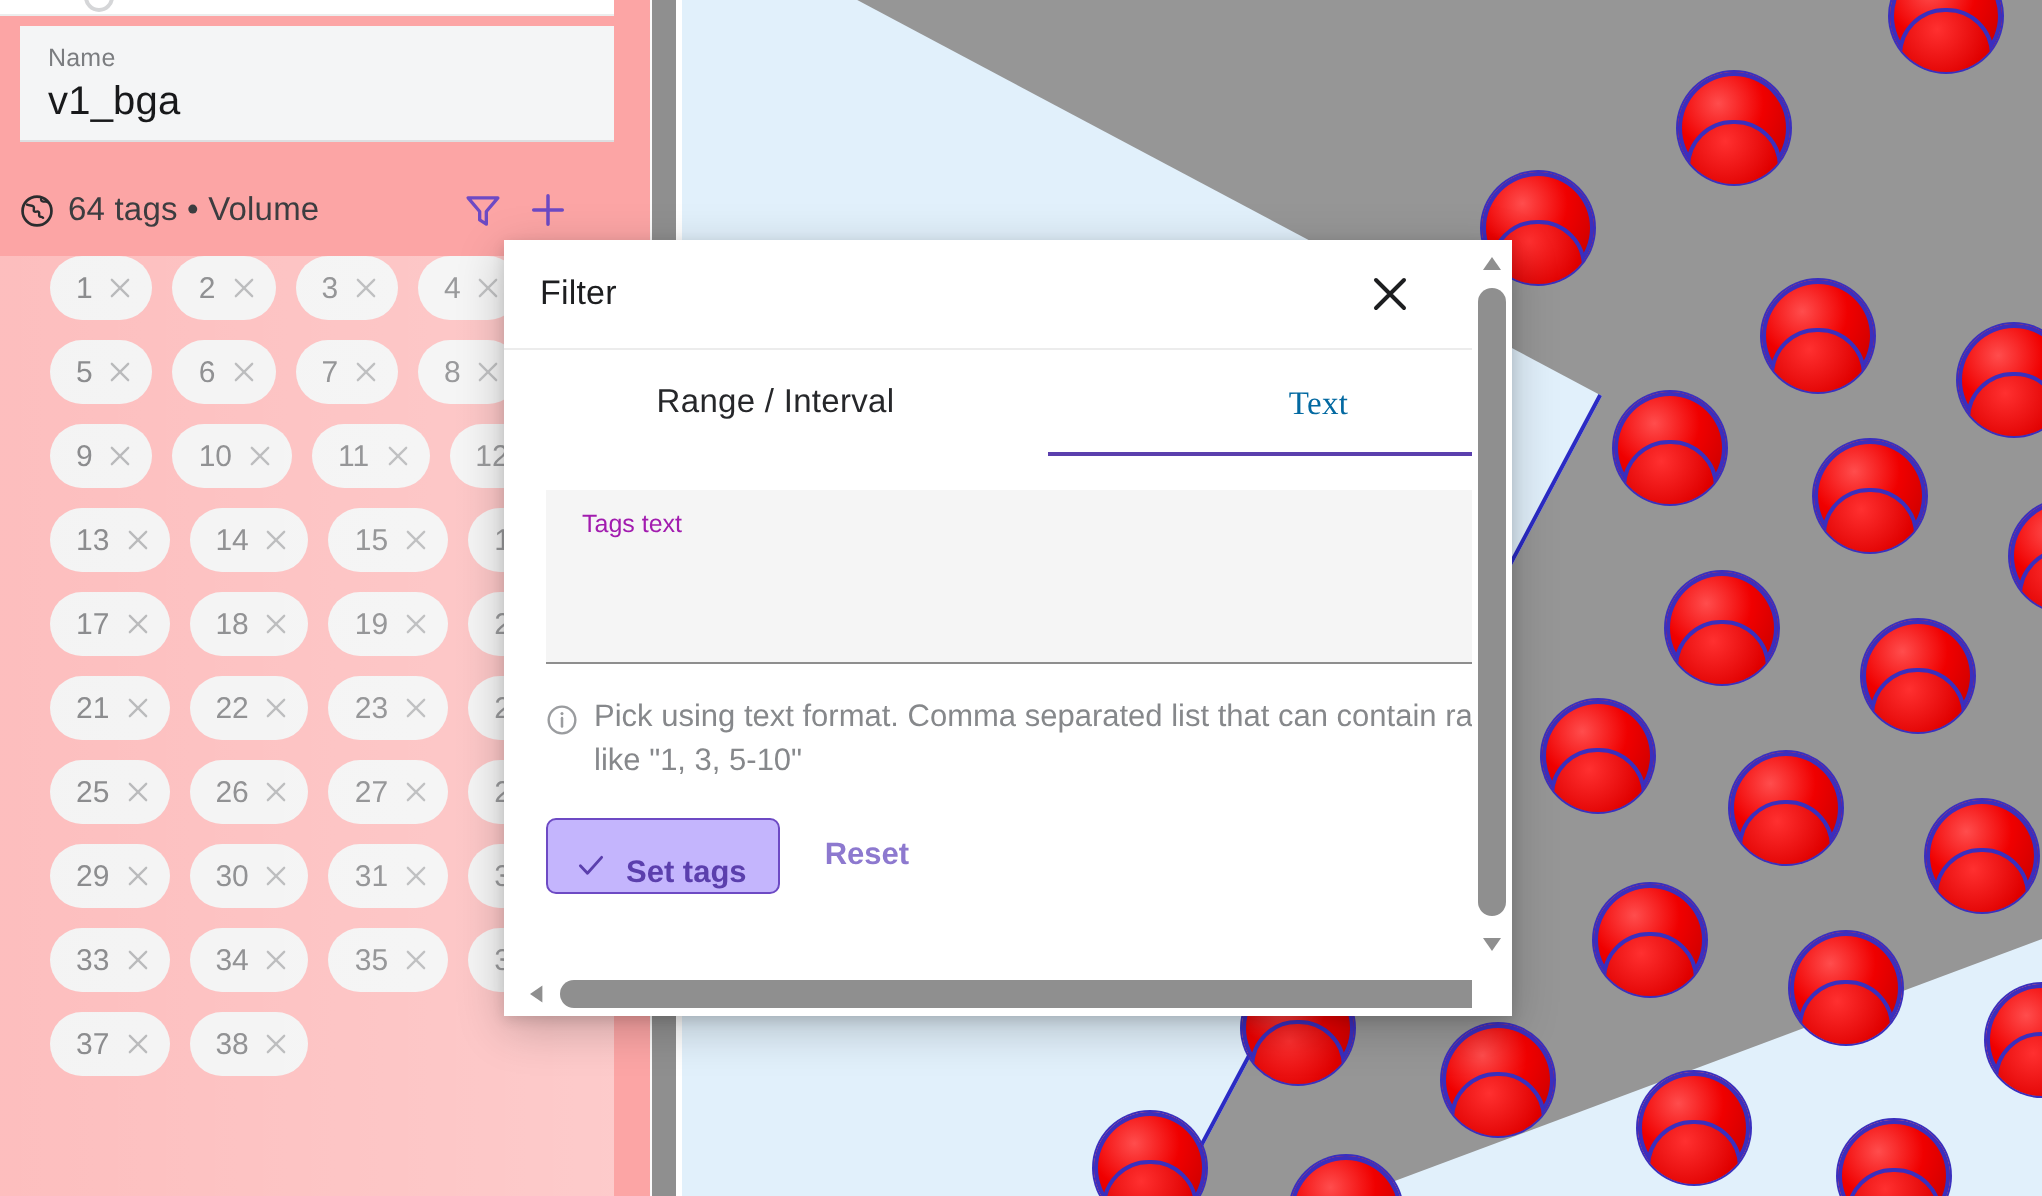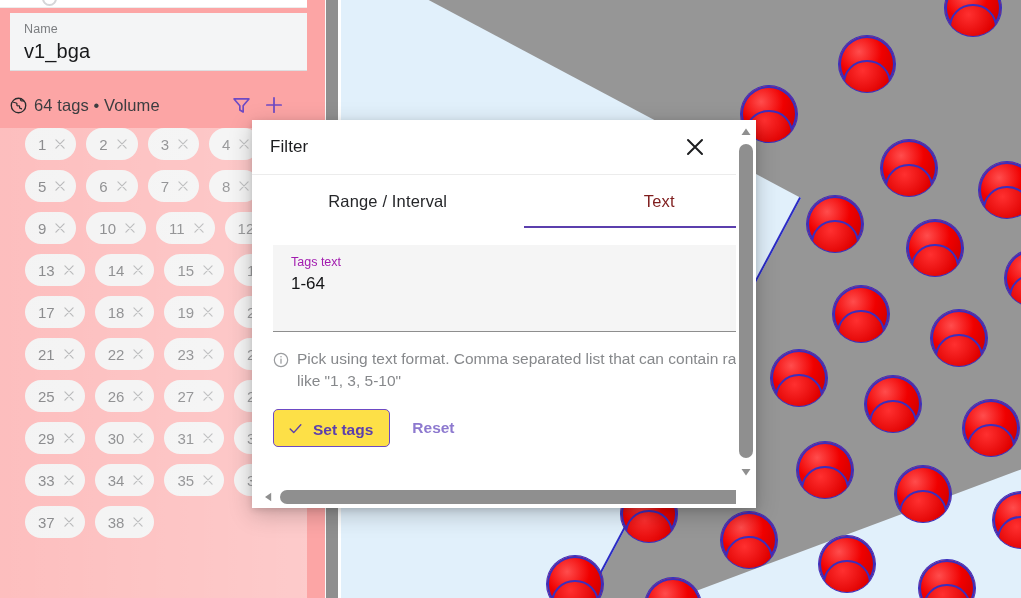--- a/index.html
+++ b/index.html
@@ -167,21 +167,21 @@
     height: 53px;
   }
   .tab {
     flex: 1 1 50%;
     display: flex; align-items: center; justify-content: center;
     font-size: 16.5px; letter-spacing: .15px;
     cursor: pointer;
     position: relative;
   }
   .tab.inactive { color: #26272a; }
-  .tab.active { color: #7f1d1d; }
+  .tab.active { color: #0369a1; font-family: Liberation Serif, serif; }
   .tab.active::after {
     content:"";
     position: absolute; left: 0; right: 0; bottom: 0;
     height: 2px; background: #5b3fad;
   }
 
   .field-wrap { padding: 17px 21px 0 21px; width: 543px; }
   .textarea-box {
     position: relative;
     background: #f5f5f5;
@@ -201,24 +201,24 @@
     width: 543px;
   }
   .hint-icon { flex: 0 0 auto; width: 16px; height: 16px; margin-top: 4px; }
   .hint-text { font-size: 15.5px; line-height: 22px; color: #86888b; max-width: 480px; }
 
   .actions { display: flex; align-items: center; gap: 12px; padding: 17px 21px 0 21px; }
   .btn-set {
     height: 38px;
     border: 1px solid #6d4ac4;
     border-radius: 5px;
-    background: #fde047;
+    background: #c4b5fd;
     color: #5b3fad;
     font-size: 15.5px; font-weight: bold;
-    display: flex; align-items: center; gap: 9px;
+    display: flex; align-items: flex-end; gap: 9px;
     padding: 4px 16px 0 13px;
     cursor: pointer;
     font-family: "Liberation Sans", sans-serif;
   }
   .btn-reset {
     height: 38px;
     border: none; background: transparent;
     color: #8d79cf;
     font-size: 15.5px; font-weight: bold;
     padding: 0 10px; cursor: pointer;
@@ -580,21 +580,20 @@
     <div class="dlg-body">
 
       <div class="tabs">
         <div class="tab inactive">Range / Interval</div>
         <div class="tab active">Text</div>
       </div>
 
       <div class="field-wrap">
         <div class="textarea-box">
           <div class="ta-label">Tags text</div>
-          <div class="ta-value">1-64</div>
           <span class="resize-grip">
             <svg viewBox="0 0 12 12" width="12" height="12">
               <path d="M11 5L5 11M11 9l-2 2" stroke="#555" stroke-width="1" stroke-linecap="round" fill="none"></path>
             </svg>
           </span>
         </div>
       </div>
 
       <div class="hint">
         <span class="hint-icon">

